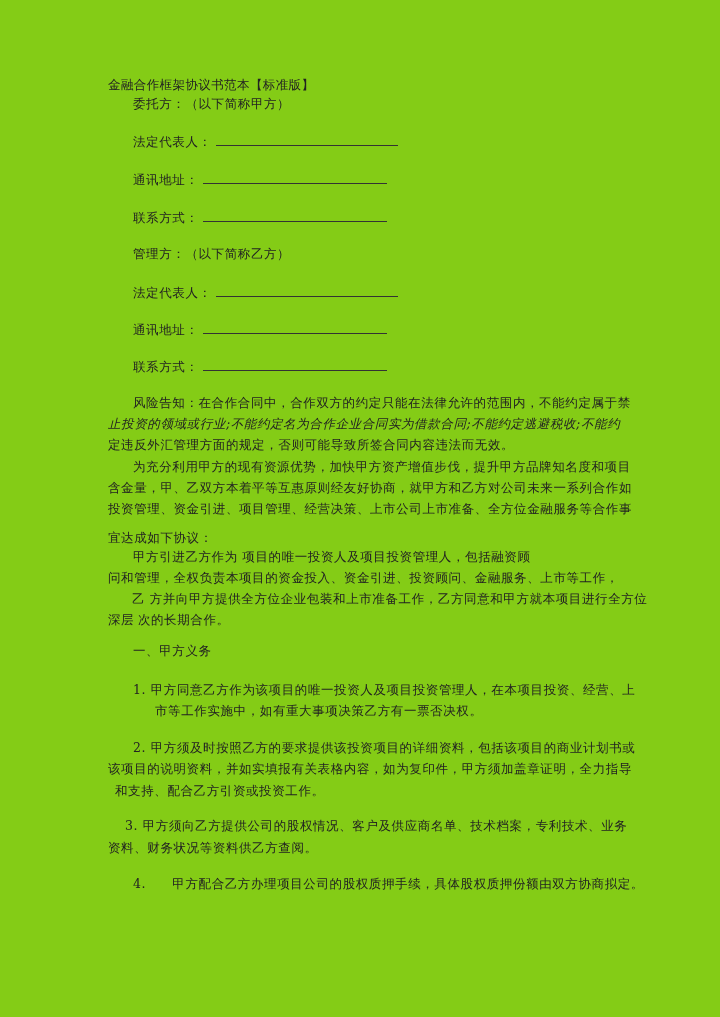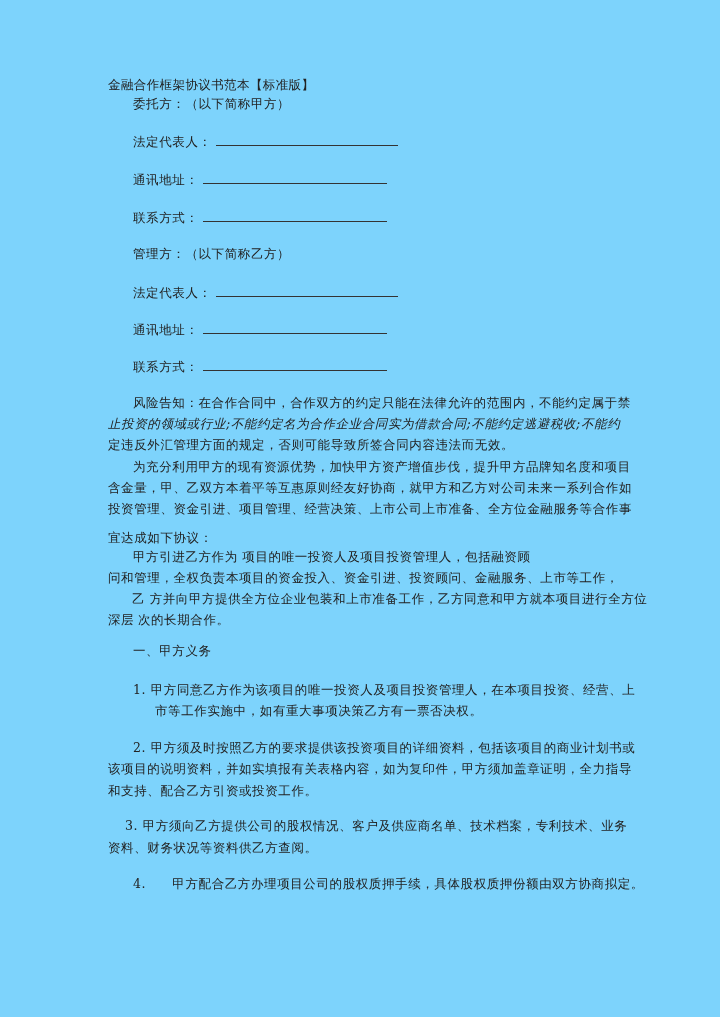--- a/index.html
+++ b/index.html
@@ -1,21 +1,21 @@
 <!DOCTYPE html>
 <html><head>
   <meta charset="utf-8">
   <style>
     html, body { margin: 0; padding: 0; background: #ffffff; }
     body {
       width: 720px; height: 1017px; position: relative; overflow: hidden;
       font-family: "DejaVu Serif", "Liberation Serif", serif;
       color: #222222;
     }
-    .page { position: absolute; left: 0; top: 0; width: 720px; height: 1017px; background: #7dd3fc; }
+    .page { position: absolute; left: 0; top: 0; width: 720px; height: 1017px; background: #84cc16; }
     .ln { position: absolute; font-size: 12.5px; line-height: 16px; white-space: nowrap; letter-spacing: 0.6px; }
     .title { left: 108px; top: 77px; letter-spacing: 0.4px; }
     .field-label { display: inline-block; }
     .blank { display: inline-block; border-bottom: 1px solid #333; vertical-align: baseline; height: 11px; margin-left: 4px; }
   </style>
 </head>
 <body>
 
 <div class="page">
 
@@ -68,21 +68,21 @@
   <div class="ln" style="left:133px;top:643px;">一、甲方义务</div>
 
   <div>
     <div class="ln" style="left:133px;top:682px;">1. 甲方同意乙方作为该项目的唯一投资人及项目投资管理人，在本项目投资、经营、上</div>
     <div class="ln" style="left:108px;top:703px;margin-left:47px;">市等工作实施中，如有重大事项决策乙方有一票否决权。</div>
   </div>
 
   <div>
     <div class="ln" style="left:133px;top:740px;">2. 甲方须及时按照乙方的要求提供该投资项目的详细资料，包括该项目的商业计划书或</div>
     <div class="ln" style="left:108px;top:761px;">该项目的说明资料，并如实填报有关表格内容，如为复印件，甲方须加盖章证明，全力指导</div>
-    <div class="ln" style="left:108px;top:783px;">和支持、配合乙方引资或投资工作。</div>
+    <div class="ln" style="left:115px;top:783px;">和支持、配合乙方引资或投资工作。</div>
   </div>
 
   <div>
     <div class="ln" style="left:125px;top:818px;">3. 甲方须向乙方提供公司的股权情况、客户及供应商名单、技术档案，专利技术、业务</div>
     <div class="ln" style="left:108px;top:840px;">资料、财务状况等资料供乙方查阅。</div>
   </div>
 
   <div>
     <div class="ln" style="left:133px;top:876px;">4.　　甲方配合乙方办理项目公司的股权质押手续，具体股权质押份额由双方协商拟定。</div>
   </div>

